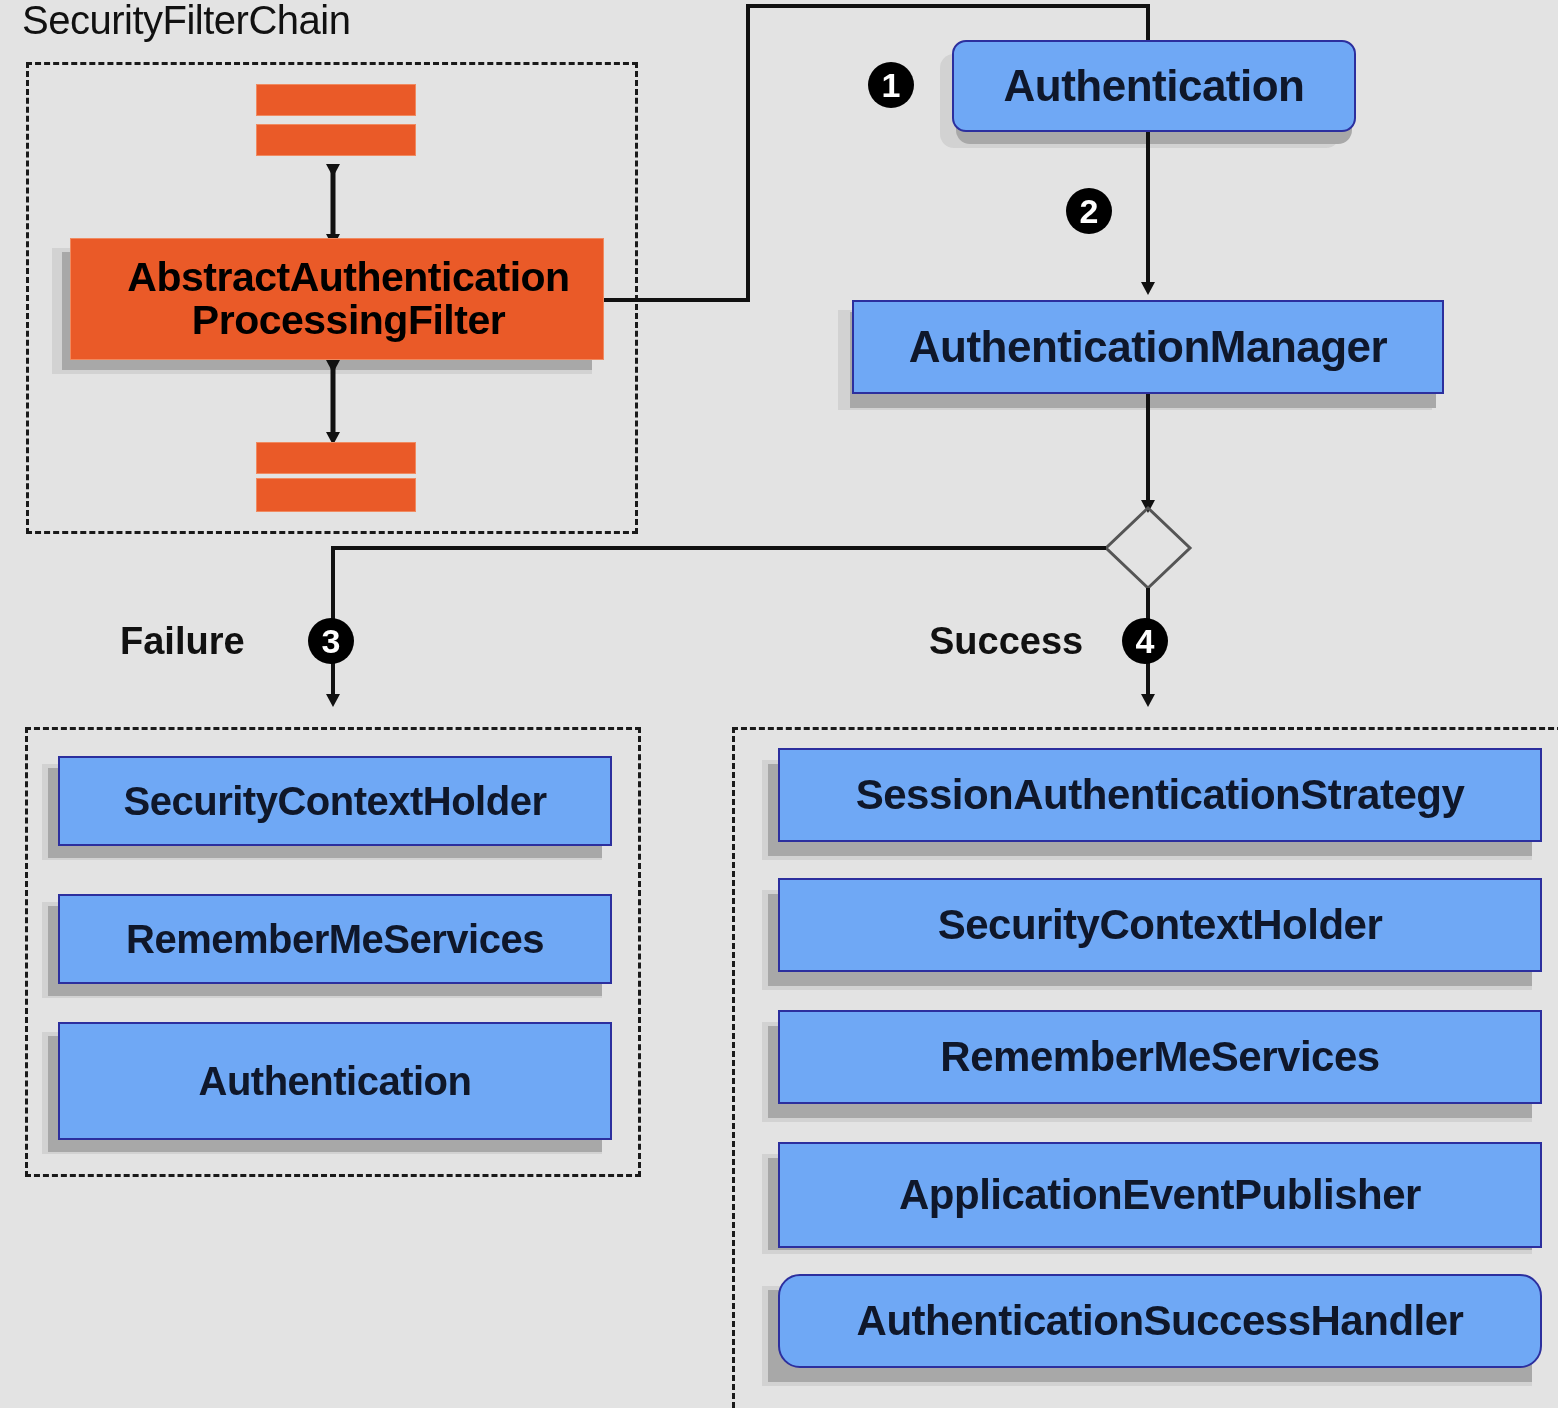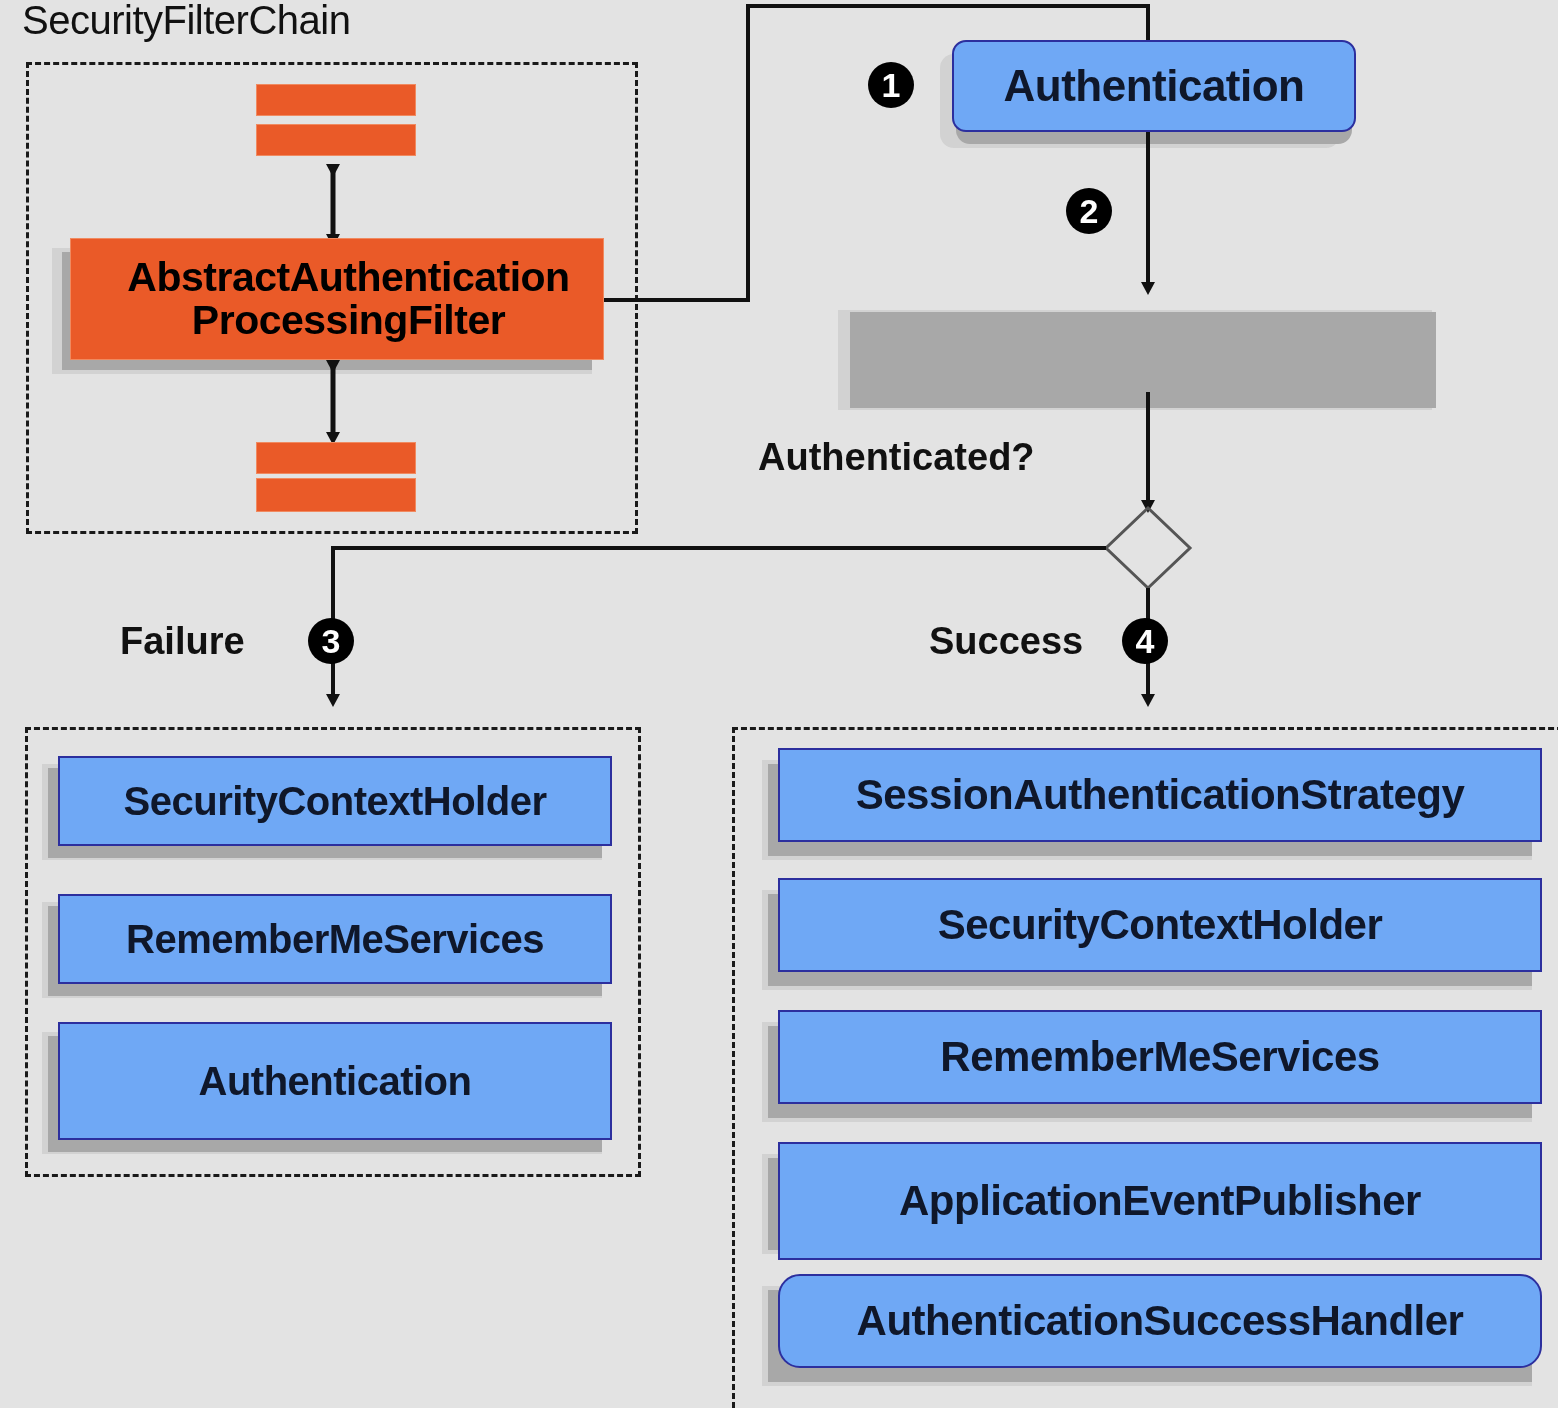--- a/index.html
+++ b/index.html
@@ -158,27 +158,27 @@
 
   <div class="filter-bar" style="left:256px;top:442px;width:160px;height:32px;"></div>
   <div class="filter-bar" style="left:256px;top:478px;width:160px;height:34px;"></div>
 
   <div class="shadow-soft" style="left:940px;top:54px;width:400px;height:94px;border-radius:14px;"></div>
   <div class="shadow" style="left:956px;top:52px;width:396px;height:92px;border-radius:14px;"></div>
   <div class="node rounded" style="left:952px;top:40px;width:404px;height:92px;font-size:44px;">Authentication</div>
 
   <div class="shadow-soft" style="left:838px;top:310px;width:594px;height:100px;"></div>
   <div class="shadow" style="left:850px;top:312px;width:586px;height:96px;"></div>
+  <div class="node" style="left:852px;top:300px;width:592px;height:94px;font-size:44px;">AuthenticationManager</div>
 
   <div class="bullet" style="left:868px;top:62px;">1</div>
   <div class="bullet" style="left:1066px;top:188px;">2</div>
   <div class="bullet" style="left:308px;top:618px;">3</div>
   <div class="bullet" style="left:1122px;top:618px;">4</div>
 
-  <div class="label" style="left:758px;top:436px;">Authenticated?</div>
   <div class="label" style="left:120px;top:620px;text-align:center;">Failure</div>
   <div class="label" style="left:898px;top:620px;margin-left:31px;">Success</div>
 
   <div class="dashed-group" style="left:25px;top:727px;width:616px;height:450px;"></div>
 
   <div class="shadow-soft" style="left:42px;top:764px;width:560px;height:96px;"></div>
   <div class="shadow" style="left:48px;top:768px;width:554px;height:90px;"></div>
   <div class="node" style="left:58px;top:756px;width:554px;height:90px;font-size:40px;">SecurityContextHolder</div>
 
   <div class="shadow-soft" style="left:42px;top:902px;width:560px;height:96px;"></div>
@@ -202,19 +202,19 @@
   <div class="shadow-soft" style="left:762px;top:890px;width:770px;height:100px;"></div>
   <div class="shadow" style="left:768px;top:894px;width:764px;height:92px;"></div>
   <div class="node" style="left:778px;top:878px;width:764px;height:94px;font-size:42px;">SecurityContextHolder</div>
 
   <div class="shadow-soft" style="left:762px;top:1022px;width:770px;height:100px;"></div>
   <div class="shadow" style="left:768px;top:1026px;width:764px;height:92px;"></div>
   <div class="node" style="left:778px;top:1010px;width:764px;height:94px;font-size:42px;">RememberMeServices</div>
 
   <div class="shadow-soft" style="left:762px;top:1154px;width:770px;height:100px;"></div>
   <div class="shadow" style="left:768px;top:1158px;width:764px;height:92px;"></div>
-  <div class="node" style="left:778px;top:1142px;width:764px;height:118px;font-size:42px;">ApplicationEventPublisher</div>
+  <div class="node" style="left:778px;top:1142px;width:764px;height:106px;font-size:42px;">ApplicationEventPublisher</div>
 
   <div class="shadow-soft" style="left:762px;top:1286px;width:770px;height:100px;"></div>
   <div class="shadow" style="left:768px;top:1290px;width:764px;height:92px;"></div>
   <div class="node" style="left:778px;top:1274px;width:764px;height:94px;font-size:42px;border-radius:22px;">AuthenticationSuccessHandler</div>
 
 </div>
 
 </body></html>

